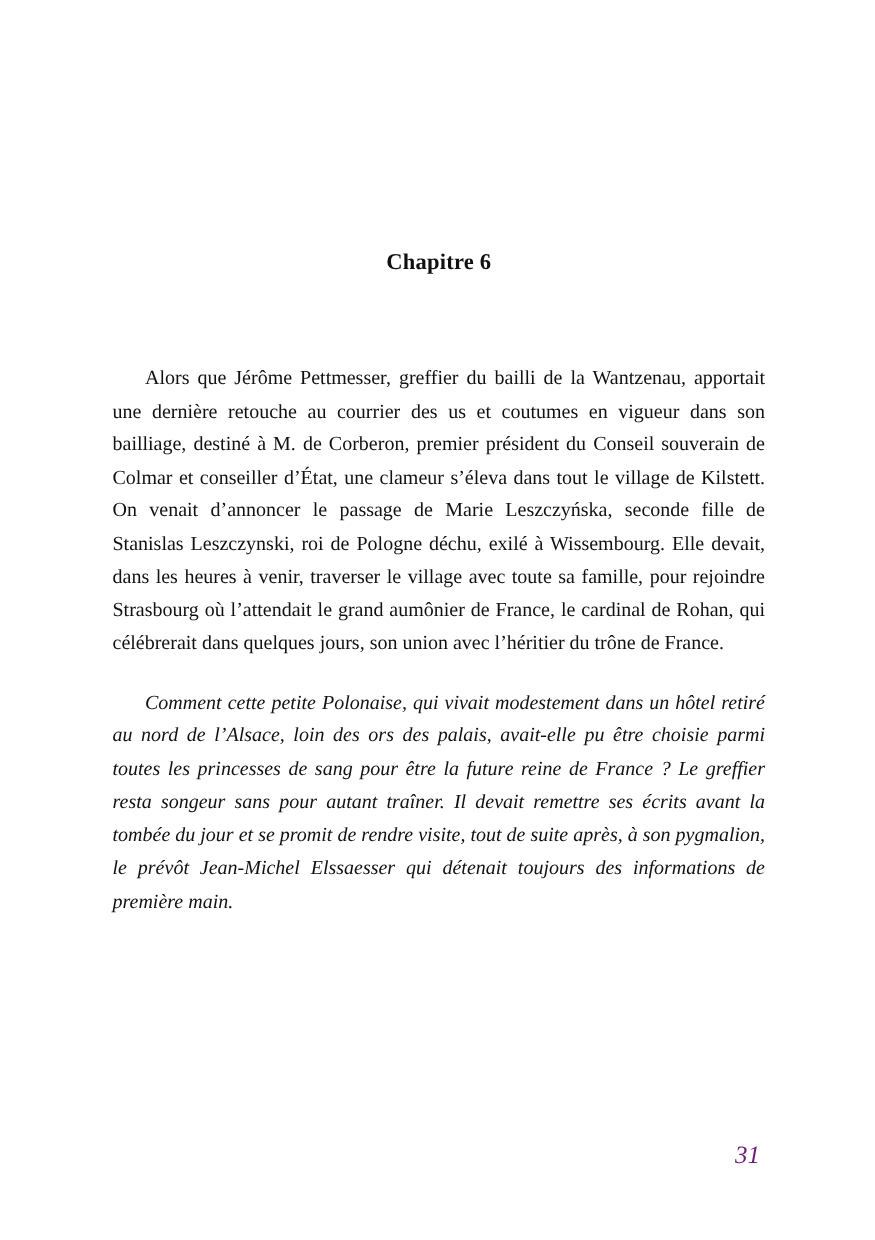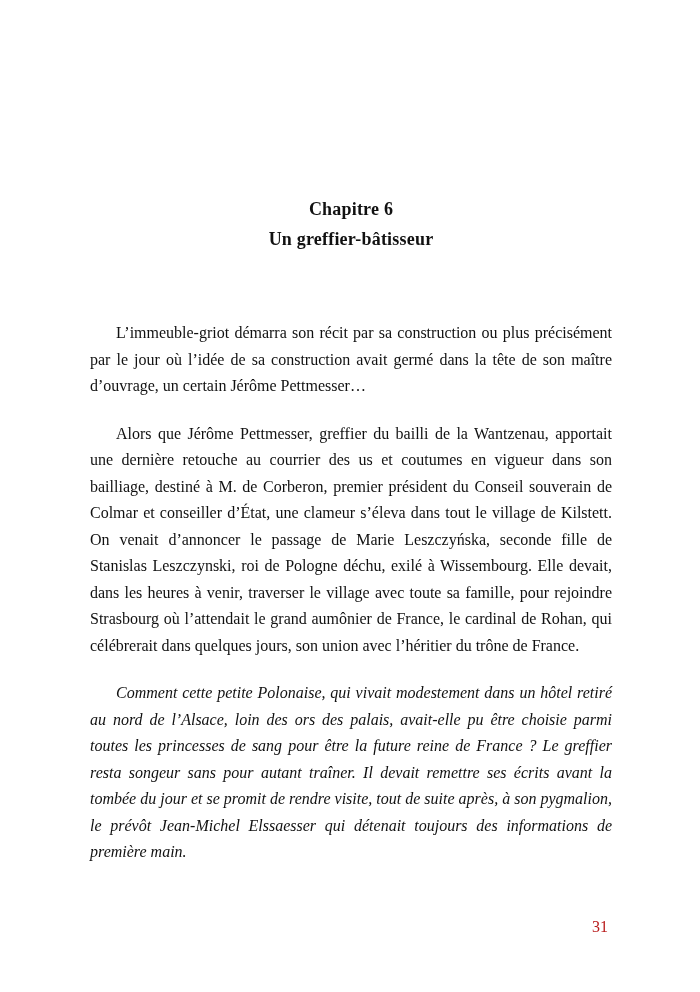--- a/index.html
+++ b/index.html
@@ -42,33 +42,32 @@
     text-indent: 26px;
   }
   .body-text p:last-child {
     margin-bottom: 0;
     font-style: italic;
   }
   .page-number {
     position: absolute;
     right: 92px;
     bottom: 56px;
-    font-size: 16px;
-    color: #b91c1c;
+    font-size: 20px;
+    color: #701a75;
+    font-style: italic;
   }
 </style>
 </head>
 <body>
 
 <div class="book-page">
   <div class="content">
     <div class="chapter-heading">
       <div>Chapitre 6</div>
-      <div>Un greffier-bâtisseur</div>
     </div>
     <div class="body-text">
-      <p>L’immeuble-griot démarra son récit par sa construction ou plus précisément par le jour où l’idée de sa construction avait germé dans la tête de son maître d’ouvrage, un certain Jérôme Pettmesser…</p>
       <p>Alors que Jérôme Pettmesser, greffier du bailli de la Wantzenau, apportait une dernière retouche au courrier des us et coutumes en vigueur dans son bailliage, destiné à M. de Corberon, premier président du Conseil souverain de Colmar et conseiller d’État, une clameur s’éleva dans tout le village de Kilstett. On venait d’annoncer le passage de Marie Leszczyńska, seconde fille de Stanislas Leszczynski, roi de Pologne déchu, exilé à Wissembourg. Elle devait, dans les heures à venir, traverser le village avec toute sa famille, pour rejoindre Strasbourg où l’attendait le grand aumônier de France, le cardinal de Rohan, qui célébrerait dans quelques jours, son union avec l’héritier du trône de France.</p>
       <p>Comment cette petite Polonaise, qui vivait modestement dans un hôtel retiré au nord de l’Alsace, loin des ors des palais, avait-elle pu être choisie parmi toutes les princesses de sang pour être la future reine de France ? Le greffier resta songeur sans pour autant traîner. Il devait remettre ses écrits avant la tombée du jour et se promit de rendre visite, tout de suite après, à son pygmalion, le prévôt Jean-Michel Elssaesser qui détenait toujours des informations de première main.</p>
     </div>
   </div>
   <div class="page-number">31</div>
 </div>
 
 </body></html>

